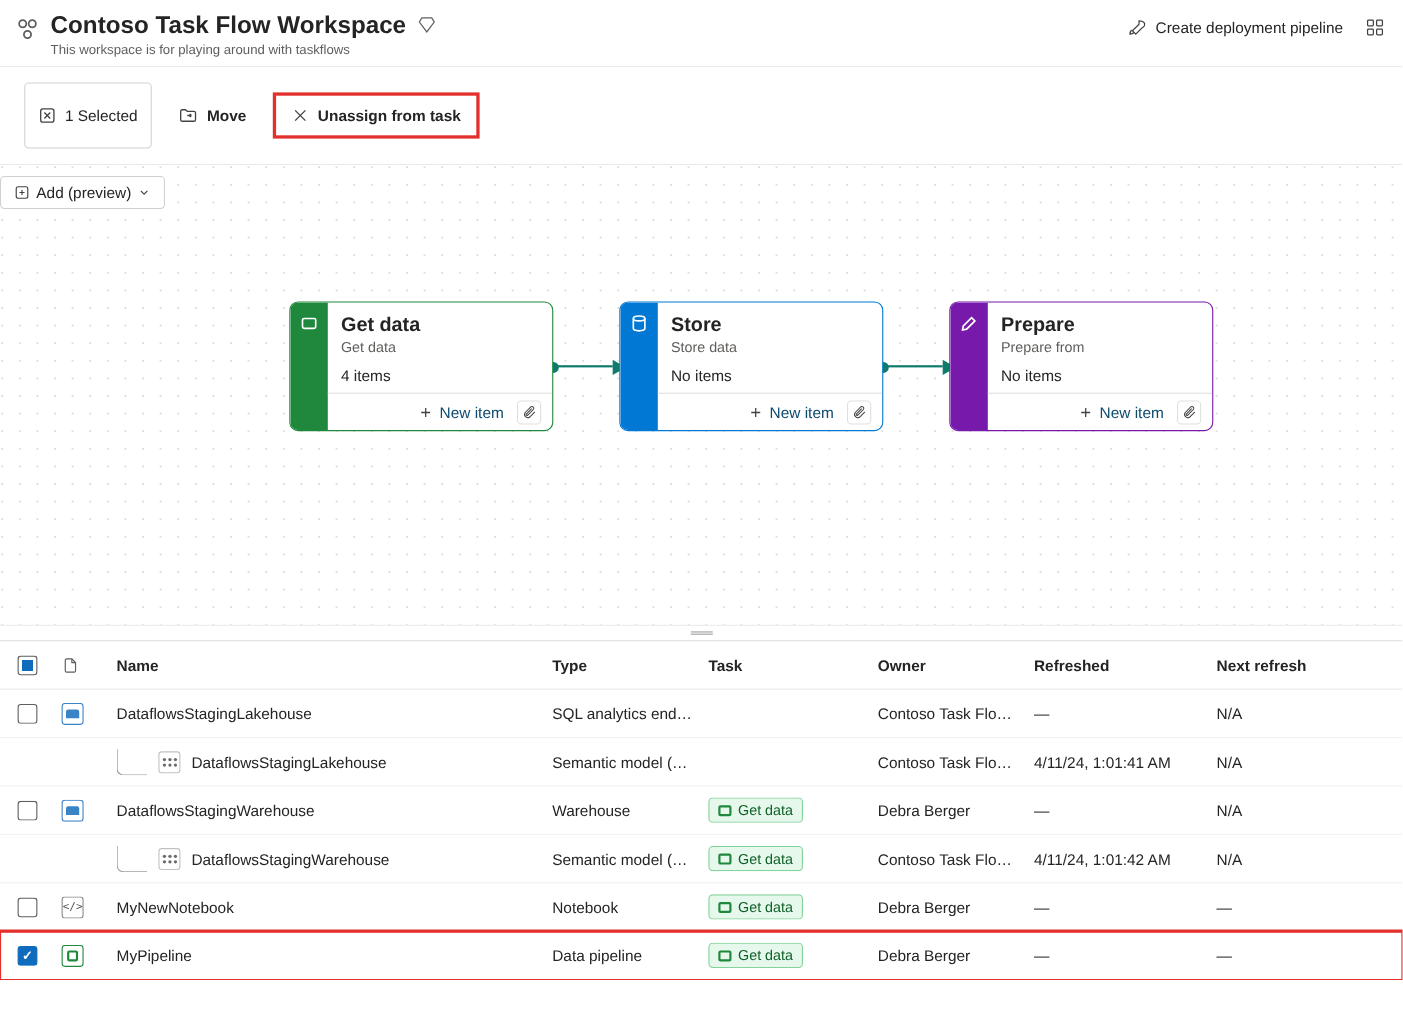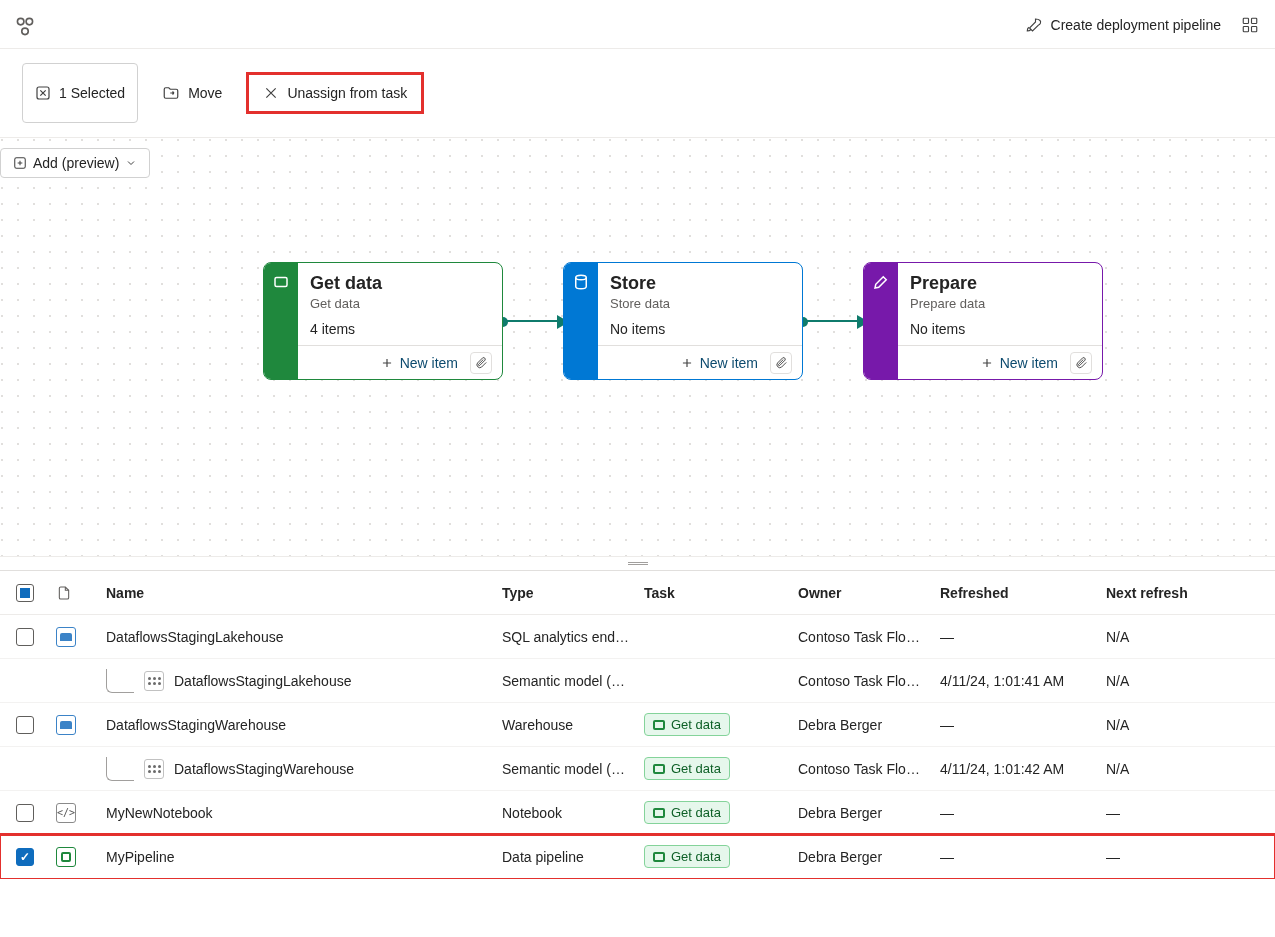--- a/index.html
+++ b/index.html
@@ -38,20 +38,21 @@
   .btn {
     display:flex; align-items:center; gap:8px;
     border:1px solid #d1d1d1; border-radius:4px;
     padding:21px 12px; background:#fff; cursor:pointer;
     font-size:14px;
   }
   .btn-plain {
     display:flex; align-items:center; gap:8px;
     padding:6px 10px; cursor:pointer; font-size:14px;
     background:transparent;
+    font-weight:bold;
   }
   .highlight-red { border:3px solid #e3302d; padding:10px 14px; }
   .highlight-red .btn-plain { padding:0; }
   .btn-add { border:1px solid #d1d1d1; border-radius:4px; padding:6px 12px; display:flex;align-items:center;gap:6px;cursor:pointer;font-size:14px;background:#fff;}
   .canvas {
     position:relative;
     height:420px;
     border-top:1px solid #edebe9;
     border-bottom:1px solid #edebe9;
     background-image: radial-gradient(#e1dfdd 1px, transparent 1px);
@@ -145,20 +146,31 @@
 <body>
 
 <div class="header">
   <div class="ws-icon">
     <svg width="26" height="26" viewBox="0 0 24 24" fill="none" stroke="#605e5c" stroke-width="1.5">
       <circle cx="8" cy="7" r="3"></circle>
         <circle cx="16" cy="7" r="3"></circle>
       <circle cx="12" cy="16" r="3"></circle>
     </svg>
   </div>
+  <div>
+    <div class="ws-title-row">
+      <span class="ws-title">Contoso Task Flow Workspace</span>
+      <span class="diamond-icon">
+        <svg width="18" height="18" viewBox="0 0 24 24" fill="none" stroke="#605e5c" stroke-width="1.5">
+          <path d="M6 3h12l3 5-9 12L3 8l3-5z"></path>
+        </svg>
+      </span>
+    </div>
+    <div class="ws-desc">This workspace is for playing around with taskflows</div>
+  </div>
   <div class="header-spacer"></div>
   <div class="header-actions">
     <div class="header-link">
       <span>
         <svg width="18" height="18" viewBox="0 0 24 24" fill="none" stroke="#424242" stroke-width="1.5">
           <path d="M5 15c-2 2-2 5-2 5s3 0 5-2M14 4s4 0 6 2-0 6-2 6l-8 8-4-4 8-8z"></path>
         </svg>
       </span>
       <span>Create deployment pipeline</span>
     </div>
@@ -284,21 +296,21 @@
   </div>
 
   <div class="task-card" style="left:863px;top:124px;border-color:#7719aa;">
     <div class="task-accent purple">
       <svg width="18" height="18" viewBox="0 0 24 24" fill="none" stroke="#fff" stroke-width="2">
           <path d="M4 20l5-1 10-10-4-4L5 15l-1 5z"></path>
         </svg>
     </div>
     <div class="task-body">
       <div class="task-title">Prepare</div>
-      <div class="task-sub">Prepare data</div>
+      <div class="task-sub">Prepare from</div>
       <div class="task-count">No items</div>
       <div class="task-footer">
         <div class="new-item">
           <svg width="14" height="14" viewBox="0 0 24 24" fill="none" stroke="#424242" stroke-width="2">
               <path d="M12 5v14M5 12h14"></path>
             </svg>
           <span>New item</span>
         </div>
         <div class="pencil">
           <svg width="14" height="14" viewBox="0 0 24 24" fill="none" stroke="#424242" stroke-width="1.6">

